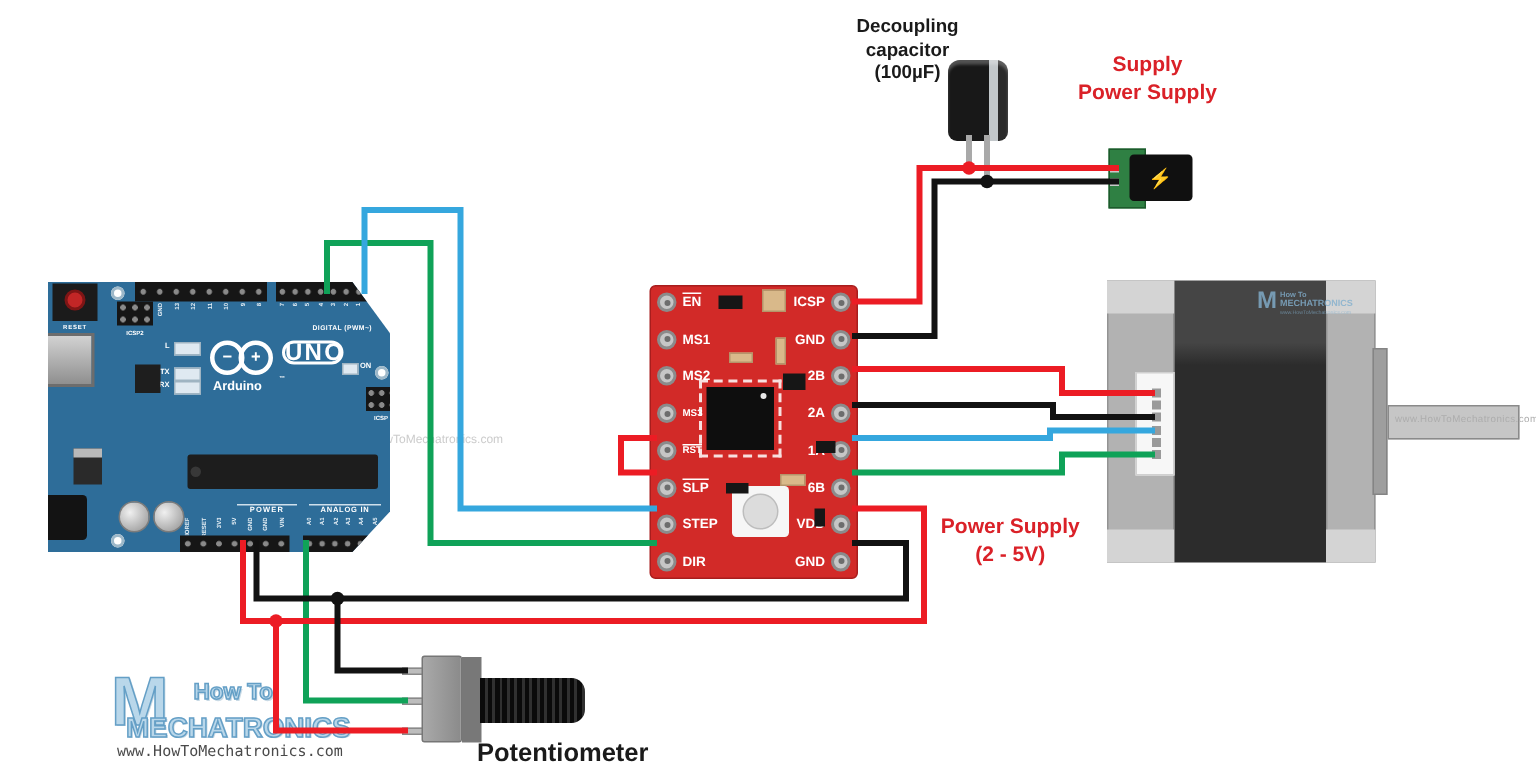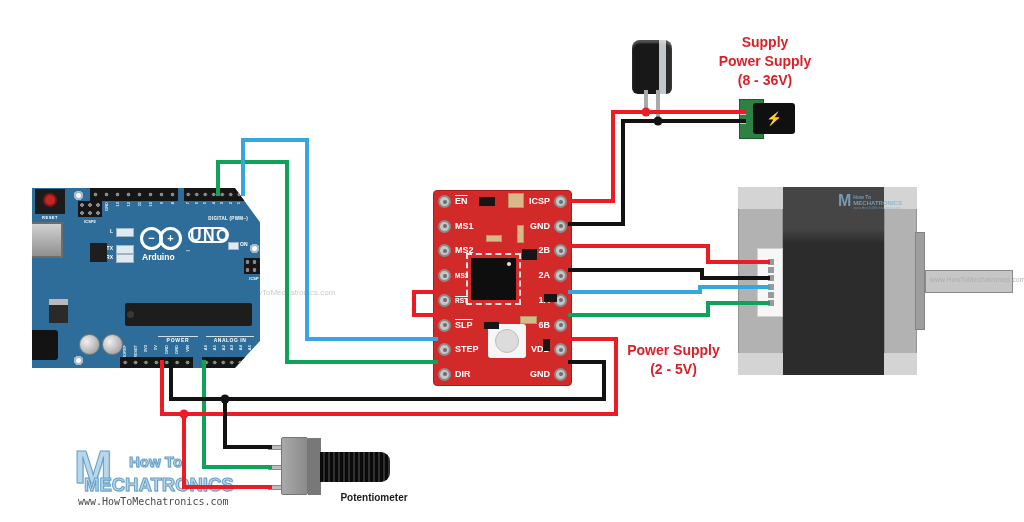--- a/index.html
+++ b/index.html
@@ -241,48 +241,52 @@
         <span style="display:block;font-size:5px;font-weight:bold;">How To</span>
         <span style="display:block;font-size:6px;font-weight:bold;">MECHATRONICS</span>
         <span style="display:block;font-size:3.5px;color:rgba(130,175,205,.6);">www.HowToMechatronics.com</span>
       </span>
     </div>
   </div>
 
   <div class="abs" style="left:930px;top:276px;font-size:6.5px;color:#adadad;z-index:12;letter-spacing:.3px;">www.HowToMechatronics.com</div>
 
   <div class="abs" style="left:632px;top:40px;width:40px;height:54px;background:linear-gradient(90deg,#181818 0 68%,#c2c7ca 68% 84%,#2b2b2b 84%);border-radius:8px 8px 6px 6px;box-shadow:inset 0 3px 2px rgba(255,255,255,.25);z-index:10;"></div>
+  <div class="abs black-label" style="left:552px;top:10px;width:106px;font-size:12.5px;line-height:1.25;">
+    <div>Decoupling</div>
+    <div>capacitor</div>
+    <div>(100µF)</div>
+  </div>
 
   <div class="abs" style="left:739px;top:99px;width:25px;height:40px;background:#2f8043;border:1px solid #1d5a2c;box-sizing:border-box;z-index:10;">
     <div class="abs" style="left:0;top:10px;width:6px;height:5px;background:#c9c9c9;"></div>
     <div class="abs" style="left:0;top:19px;width:6px;height:5px;background:#c9c9c9;"></div>
   </div>
   <div class="abs" style="left:753px;top:103px;width:42px;height:31px;background:#101010;border-radius:3px;z-index:11;display:flex;align-items:center;justify-content:center;">
     <span style="color:#ffd400;font-size:13px;">⚡</span>
   </div>
   <div class="abs red-label" style="left:695px;top:33px;width:140px;">
     <div>Supply</div>
     <div>Power Supply</div>
-    <div>(8 - 36V)</div>
   </div>
 
   <div class="abs red-label" style="left:606px;top:341px;width:135px;">
     <div>Power Supply</div>
     <div>(2 - 5V)</div>
   </div>
 
   <div class="abs" style="left:258px;top:435px;width:165px;height:62px;z-index:10;">
     <div class="abs" style="left:10px;top:10px;width:15px;height:5px;background:#bdbdbd;border:1px solid #8a8a8a;box-sizing:border-box;"></div>
     <div class="abs" style="left:10px;top:30px;width:15px;height:5px;background:#bdbdbd;border:1px solid #8a8a8a;box-sizing:border-box;"></div>
     <div class="abs" style="left:10px;top:50px;width:15px;height:5px;background:#bdbdbd;border:1px solid #8a8a8a;box-sizing:border-box;"></div>
     <div class="abs" style="left:50px;top:3px;width:13px;height:57px;background:#787878;"></div>
     <div class="abs" style="left:62px;top:17px;width:70px;height:30px;background:repeating-linear-gradient(90deg,#0a0a0a 0 3px,#303030 3px 5px);border-radius:0 9px 9px 0;"></div>
     <div class="abs" style="left:23px;top:2px;width:27px;height:58px;background:linear-gradient(90deg,#a9a9a9,#8b8b8b);border:1px solid #767676;box-sizing:border-box;border-radius:2px;"></div>
   </div>
-  <div class="abs black-label" style="left:318px;top:492px;width:112px;font-size:10px;">Potentiometer</div>
+  <div class="abs black-label" style="left:318px;top:492px;width:112px;font-size:17px;">Potentiometer</div>
 
   <div class="abs wm" style="left:74px;top:444px;font-size:46px;line-height:1;">M</div>
   <div class="abs wm" style="left:129px;top:453px;font-size:15px;">How To</div>
   <div class="abs wm" style="left:84px;top:474px;font-size:18.5px;">MECHATRONICS</div>
   <div class="abs mono" style="left:78px;top:496px;font-size:10px;color:#4a4a4a;">www.HowToMechatronics.com</div>
 
   <svg id="wires" width="1024" height="522" viewBox="0 0 1024 522">
 
     <path class="w-leg" d="M646 90 V110"></path>
     <path class="w-leg" d="M658 90 V119"></path>

